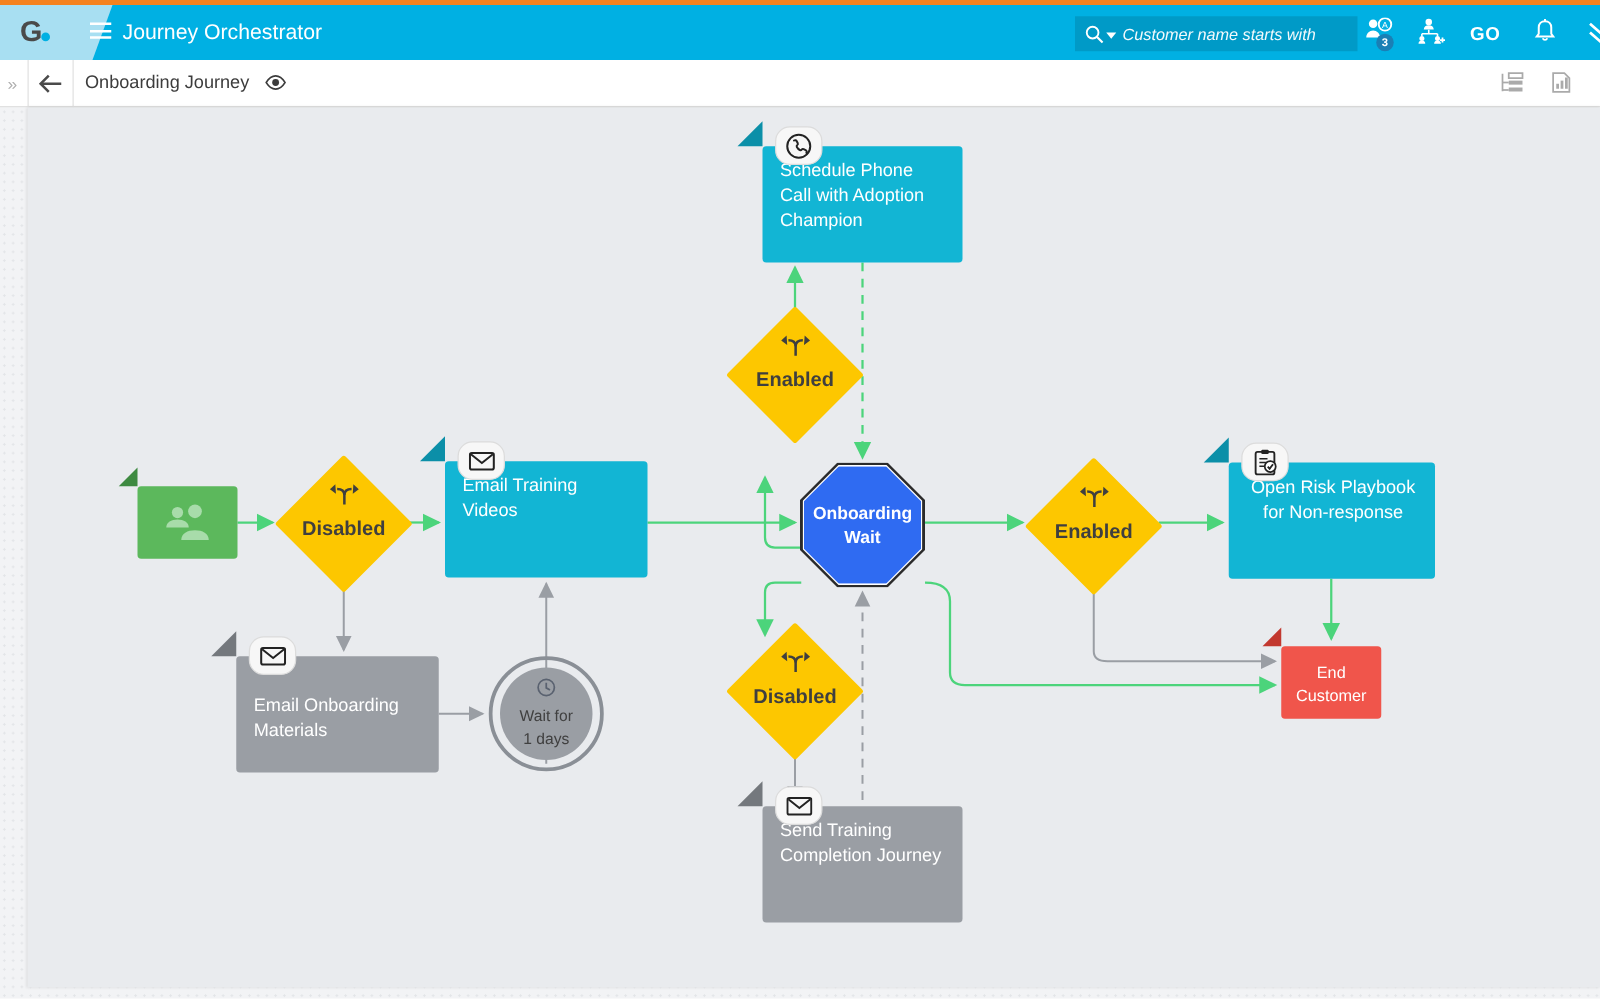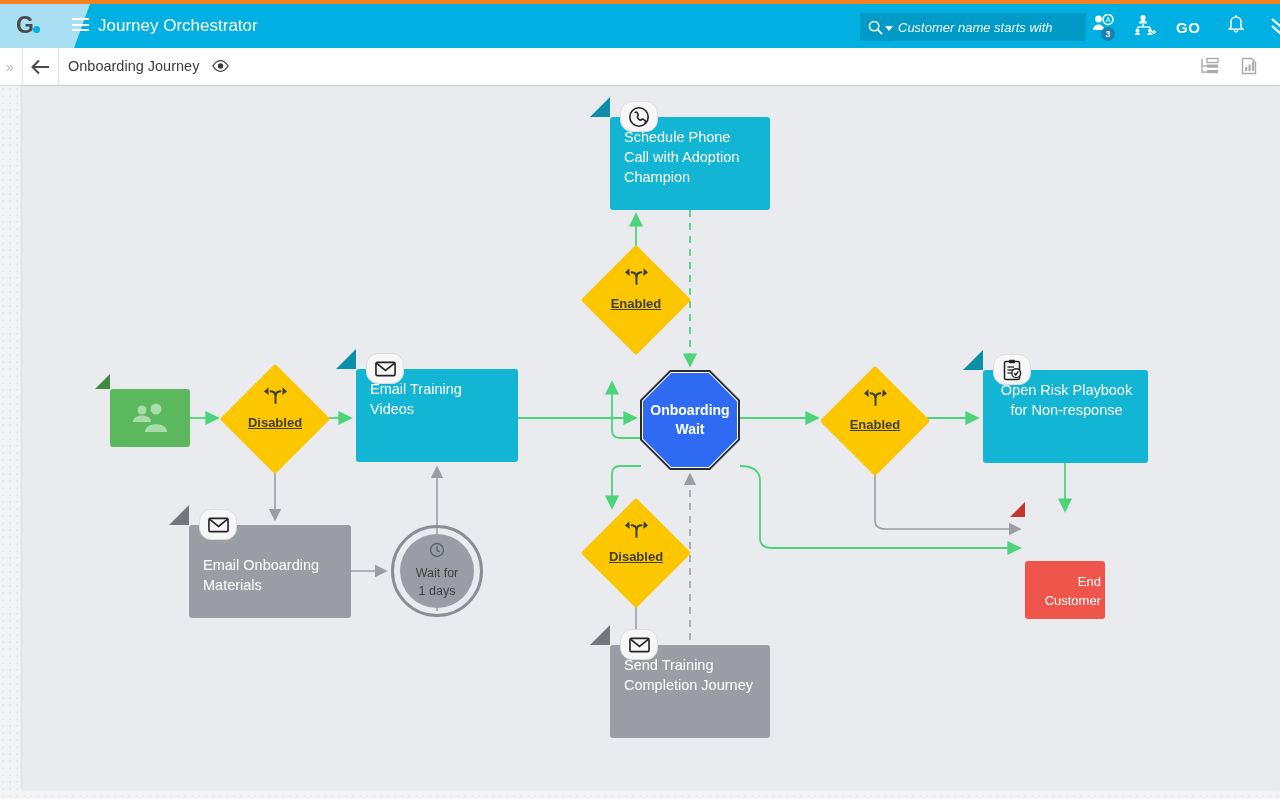--- a/index.html
+++ b/index.html
@@ -148,21 +148,21 @@
     z-index: 5;
   }
 
   .diamond-wrap { position: absolute; width: 104px; height: 104px; }
   .diamond-shape {
     position: absolute; left: 13px; top: 13px; width: 78px; height: 78px;
     background: #fdc700; transform: rotate(45deg); border-radius: 2px;
   }
   .diamond-label {
     position: absolute; left: 0; top: 48px; width: 104px; text-align: center;
-    font-size: 13px; color: #3f3f3f; font-weight: bold; z-index: 3; text-decoration: underline;
+    font-size: 16px; color: #3f3f3f; font-weight: bold; z-index: 3;
   }
   .diamond-ico { position: absolute; left: 40px; top: 20px; z-index: 3; }
 
   .octagon {
     position: absolute; width: 94px; height: 94px;
     background: #2f6bf2;
     clip-path: polygon(30% 0%, 70% 0%, 100% 30%, 100% 70%, 70% 100%, 30% 100%, 0% 70%, 0% 30%);
     display: flex; align-items: center; justify-content: center;
     color: #fff; font-size: 14px; line-height: 19px; text-align: center;
     font-weight: bold;
@@ -520,21 +520,21 @@
           <polyline points="12.2,14.3 13.7,16 16.4,12.4" fill="none" stroke="#232323" stroke-width="1.5"></polyline>
         </svg>
       </div>
       <div class="card" style="width:165px; height:93px; background:#12b5d4;text-align:center;">
         <span class="lbl">Open Risk Playbook for Non-response</span>
       </div>
       <div class="fold" style="border-left:20px solid transparent; border-bottom:20px solid #0b8fa8;"></div>
     </div>
 
     <div class="node" style="left:1025px; top:431px;">
-      <div class="card" style="width:80px; height:58px; background:#f0554b; padding:11px 4px; text-align:right; font-size:13px; line-height:19px;margin-top:44px;">
+      <div class="card" style="width:80px; height:58px; background:#f0554b; padding:11px 4px; text-align:center; font-size:13px; line-height:19px;">
         <div>End</div>
         <div>Customer</div>
       </div>
       <div class="fold" style="border-left:15px solid transparent; border-bottom:15px solid #c2382f;"></div>
     </div>
 
   </div>
 </div>
 
 </body></html>

